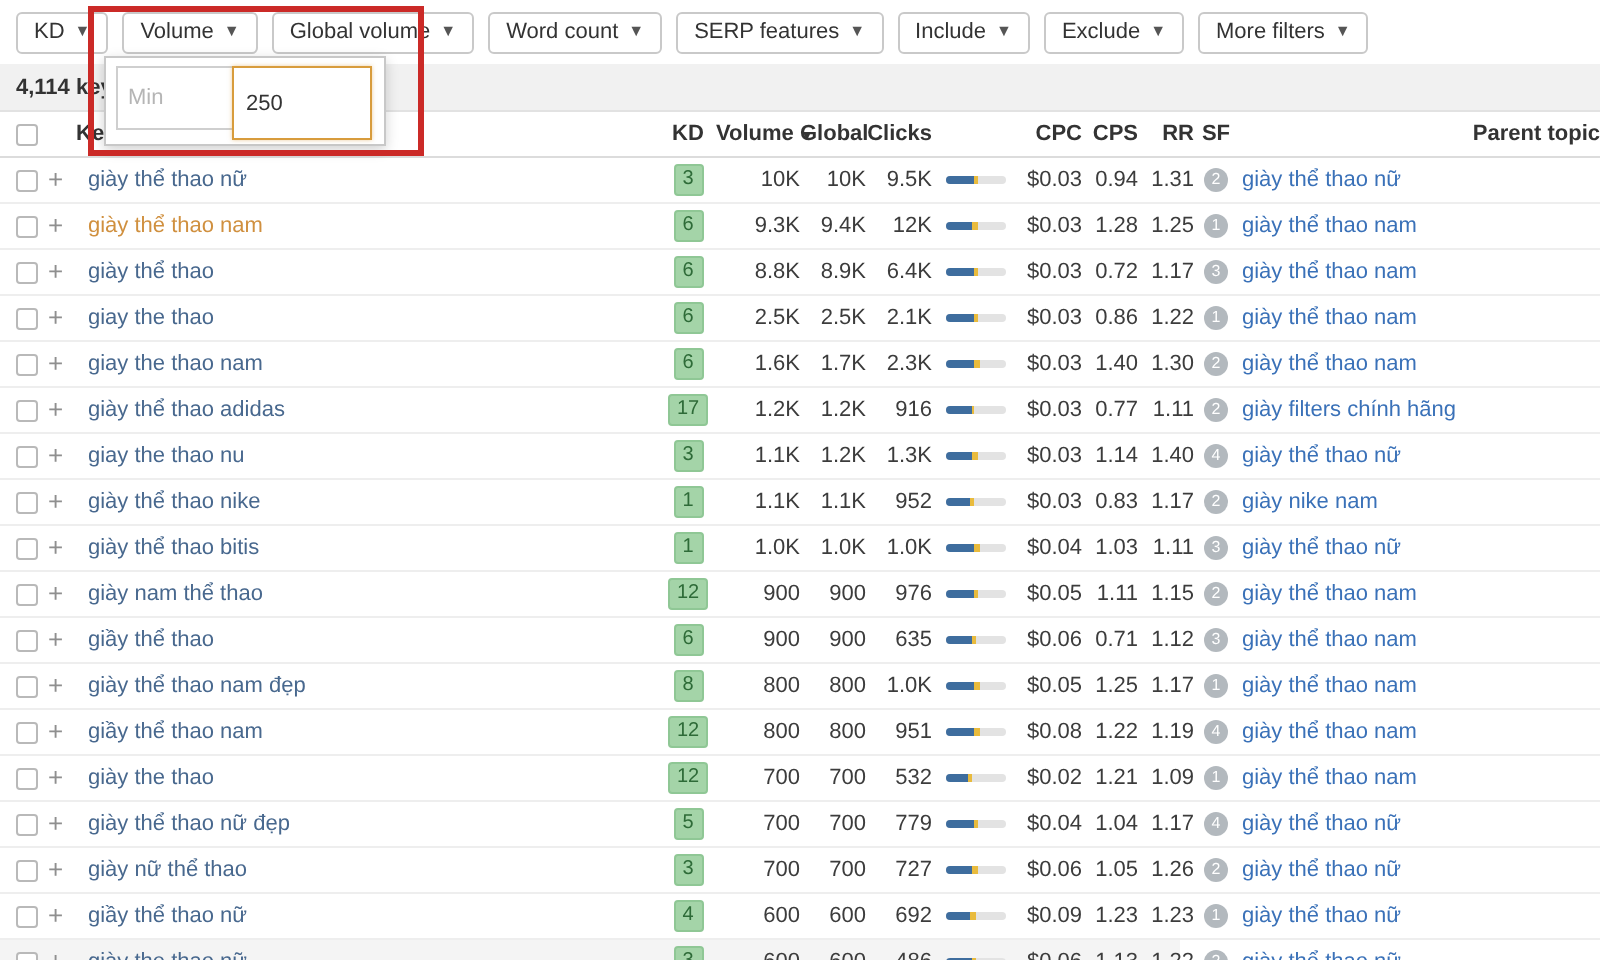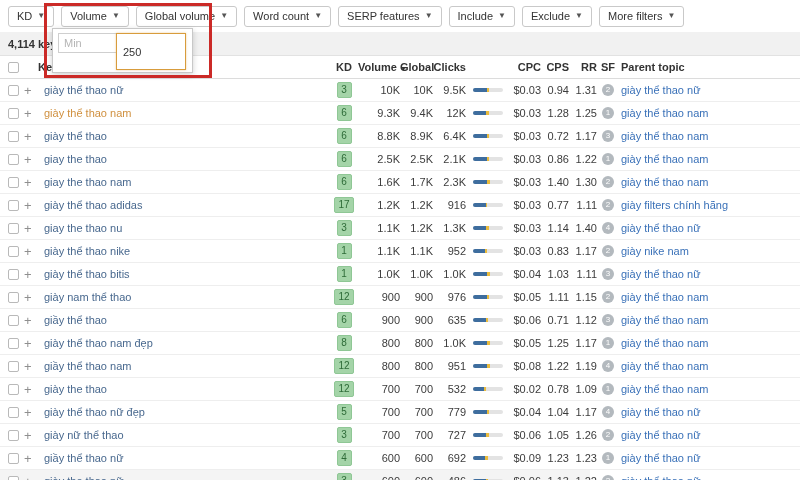--- a/index.html
+++ b/index.html
@@ -53,21 +53,21 @@
   .seg-yellow { background:#e9bb3d; height:4px; }
   .sf-cell { display:flex; justify-content:center; }
   .sf-badge { width:12px; height:12px; border-radius:50%; background:#b3b9be; color:#fff;
     font-size:8px; line-height:12px; text-align:center; cursor:pointer; }
   .parent { color:#3a71b8; white-space:nowrap; overflow:hidden; cursor:pointer; padding-left:2px; }
 
   
   .popup { position:absolute; left:52px; top:28px; width:141px; height:45px; background:#fff;
     border:1px solid #c8c8c8; box-shadow:0 2px 6px rgba(0,0,0,.18); z-index:10; }
   .popup-inputs { display:flex; padding:4px 5px 3px 5px; }
-  .min-input { width:59px; height:20px; border:1px solid #cfcfcf; font-size:11px;
+  .min-input { width:59px; height:32px; border:1px solid #cfcfcf; font-size:11px;
     padding:0 5px; color:#333; outline:none; font-family:inherit; }
   .min-input::placeholder { color:#b5b5b5; }
   .val-input { width:70px; height:37px; border:1px solid #d89c3c; box-shadow:0 0 2px rgba(216,156,60,.5);
     font-size:11px; padding:0 6px; color:#333; outline:none; margin-left:-1px; font-family:inherit; }
   .popup-apply { border-top:1px solid #e5e5e5; height:17px; display:flex; align-items:center;
     justify-content:center; font-weight:bold; color:#333; cursor:pointer; }
 
   
   .red-box { position:absolute; left:44px; top:3px; width:168px; height:75px;
     border:3px solid #cb2a27; z-index:11; pointer-events:none; }
@@ -127,21 +127,21 @@
       <span>Volume</span>
       <span class="sort-arrow">▼</span>
     </div>
     <div class="th r">Global</div>
     <div class="th r">Clicks</div>
     <div class="th"></div>
     <div class="th r">CPC</div>
     <div class="th r">CPS</div>
     <div class="th r">RR</div>
     <div class="th c">SF</div>
-    <div class="th" style="padding-left:2px;">Parent topic</div>
+    <div class="th" style="padding-left:2px;text-align:right;">Parent topic</div>
   </div>
 
   <div class="tbody">
       <div class="row grid-row">
     <div>
           <div class="checkbox"></div>
         </div>
     <div><span class="plus">+</span></div>
     <div class="kw">giày thể thao nữ</div>
     <div class="cell-kd"><span class="kd-badge">3</span></div>
@@ -460,21 +460,21 @@
     <div class="num">700</div>
     <div class="num">700</div>
     <div class="num">532</div>
     <div class="bar-cell">
       <div class="mini-bar">
         <div class="seg-blue" style="width: 38%;"></div>
         <div class="seg-yellow" style="width: 6%;"></div>
       </div>
     </div>
     <div class="num">$0.02</div>
-    <div class="num">0.78</div>
+    <div class="num">1.21</div>
     <div class="num">1.09</div>
     <div class="sf-cell">
           <span class="sf-badge">1</span>
         </div>
     <div class="parent">giày thể thao nam</div>
   </div>
       <div class="row grid-row">
     <div>
           <div class="checkbox"></div>
         </div>

